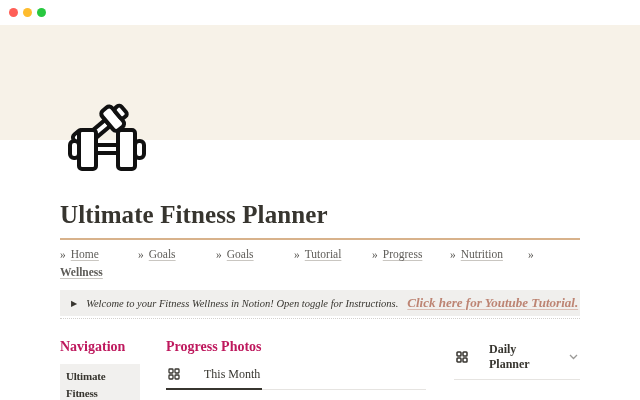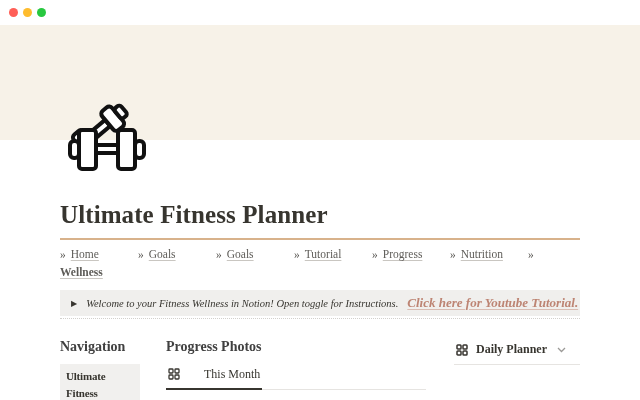--- a/index.html
+++ b/index.html
@@ -64,41 +64,41 @@
   .callout-text { font-size: 10.5px; font-style: italic; color: #37352f; }
   .callout-link {
     font-size: 13px; font-style: italic; font-weight: bold;
     color: #bd8473; cursor: pointer;
     text-decoration: underline; text-decoration-color: #d9bcb2;
     text-underline-offset: 2px;
   }
   
   .cols { margin-top: 20px; display: flex; }
   .col-h {
-    font-size: 14px; font-weight: bold; color: #404040;
+    font-size: 14px; font-weight: bold; color: #be185d;
     line-height: 1.2; margin-bottom: 8px;
   }
   .col1 { width: 80px; margin-right: 26px; flex: none; }
   .col2 { flex: 1; margin-right: 28px; min-width: 0; }
   .col3 { width: 126px; flex: none; }
   .side-item {
     background: #f1f0ee; padding: 4px 6px;
     font-size: 11px; font-weight: bold; color: #37352f;
     line-height: 1.55; letter-spacing: -0.2px; cursor: pointer;
   }
   .tabbar { border-bottom: 1px solid #e6e4e1; }
   .tab {
     display: inline-flex; align-items: center; gap: 24px;
     padding: 3px 2px 6px 2px;
     border-bottom: 2px solid #37352f; margin-bottom: -1px;
     font-size: 12px; color: #37352f; cursor: pointer;
   }
   .view-row-wrap { border-bottom: 1px solid #e6e4e1; }
   .view-row {
-    display: inline-flex; align-items: center; gap: 8px;
+    display: inline-flex; align-items: center; gap: 21px;
     padding: 3px 2px 7px 2px;
     font-size: 12px; font-weight: bold; color: #37352f; cursor: pointer;
   }
   .gicon { flex: none; display: inline-block; }
   .chev { flex: none; margin-left: 2px; }
 </style>
 </head>
 <body>
 
 <div class="chrome">

